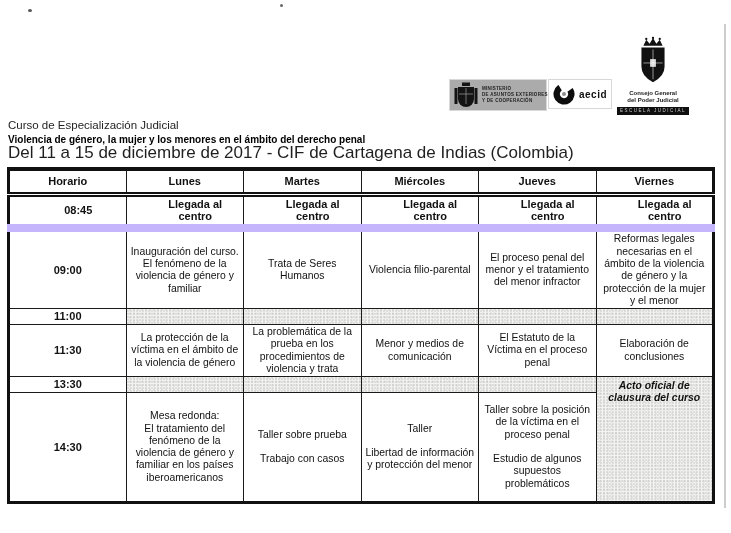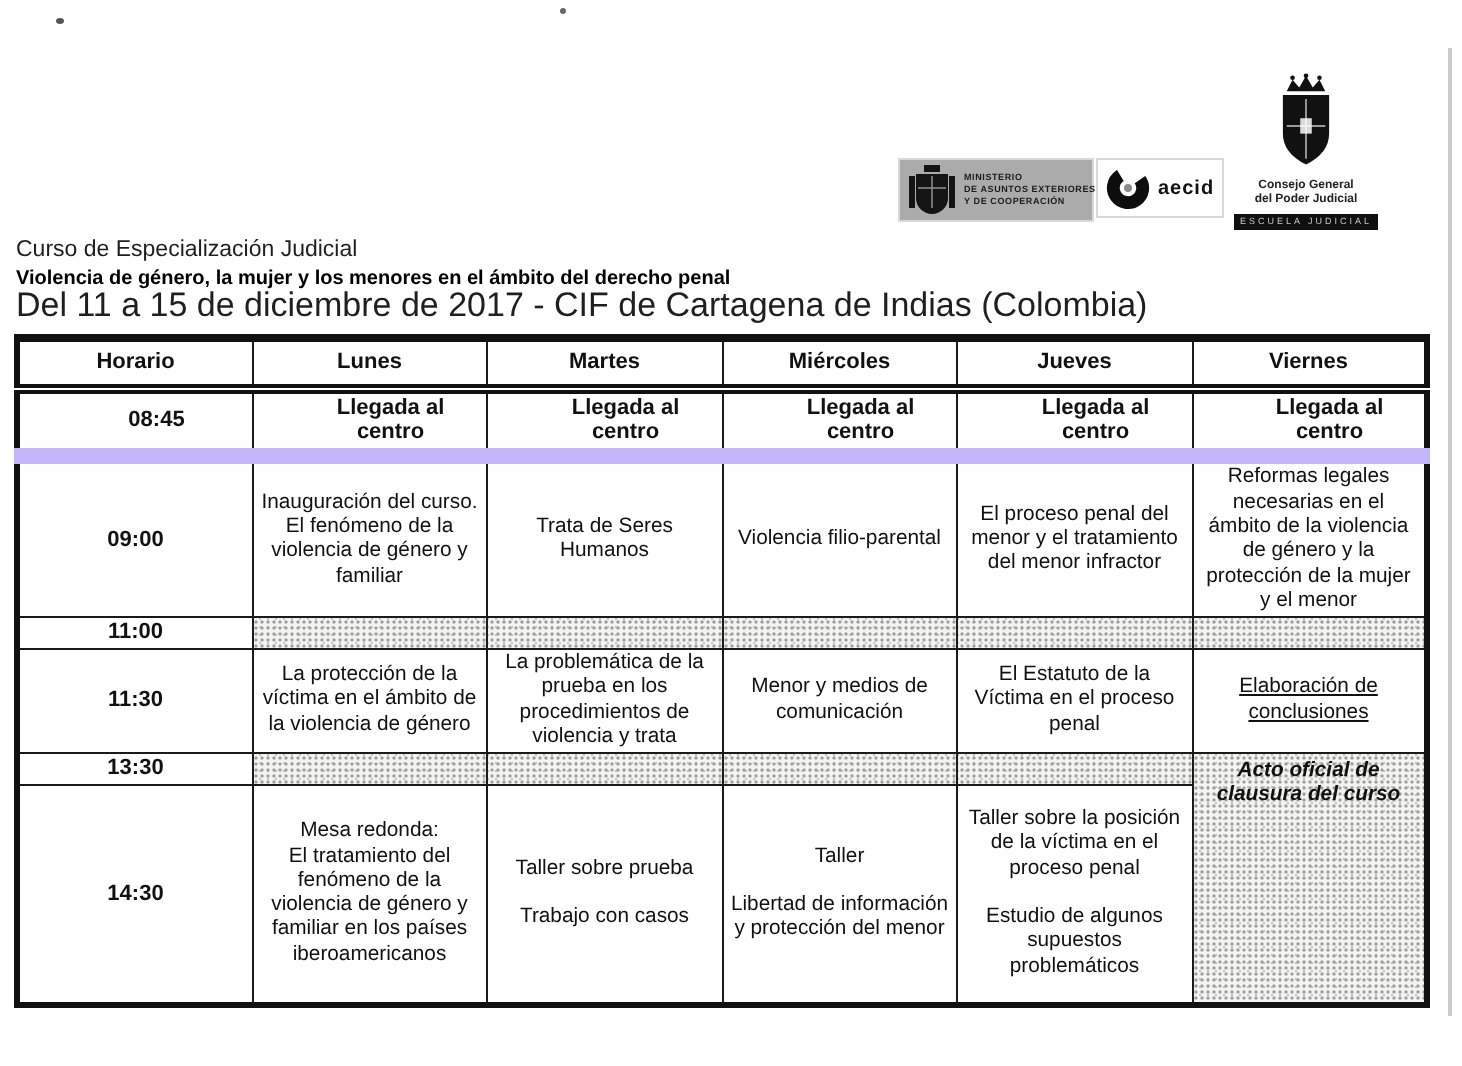--- a/index.html
+++ b/index.html
@@ -65,21 +65,21 @@
   .sched .head-row{height:25px;}
   .sched .row-0{height:20px;}
   .sched .row-1{height:78px;}
   .sched .row-2{height:13px;}
   .sched .row-3{height:49px;}
   .sched .row-4{height:13px;}
   .sched .row-5{height:110px;}
   .sched .arrival td{font-weight:bold; font-size:11px; border-bottom:8px solid #c4b5fd;padding-left:24px;}
   .sched td.time{font-weight:bold; font-size:11px;}
   .sched td.b{font-weight:bold;}
-  .sched td.u{text-decoration:underline; text-underline-offset:1px;}
+  .sched td.u{text-underline-offset:1px;}
   .sched td.top{vertical-align:top; padding-top:3px;font-style:italic;}
   .sched td.shaded{
     background-color:#f3f3f1;
     background-image:
       radial-gradient(circle, #9f9f9f 0.7px, rgba(0,0,0,0) 0.9px),
       radial-gradient(circle, #c4c4c4 0.6px, rgba(0,0,0,0) 0.8px);
     background-size:3px 3px, 4px 4px;
     background-position:0 0, 1.5px 2px;
   }
 </style>

